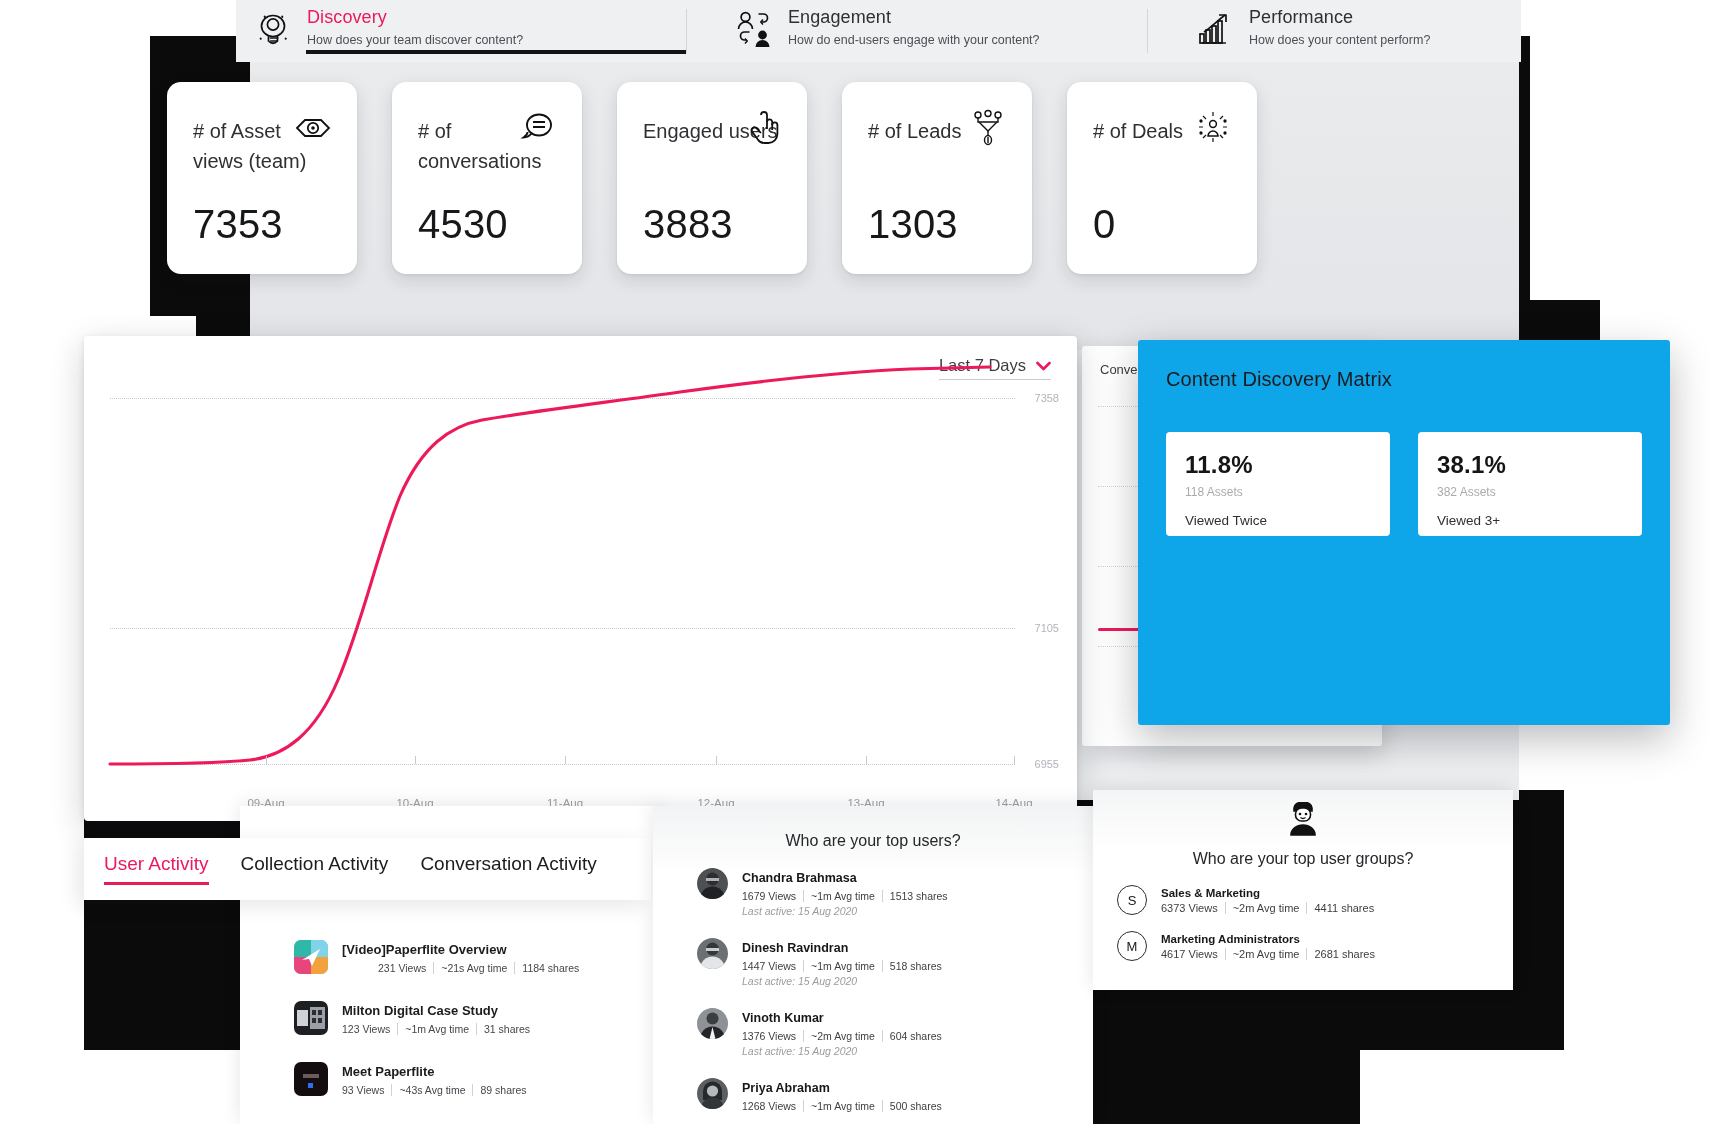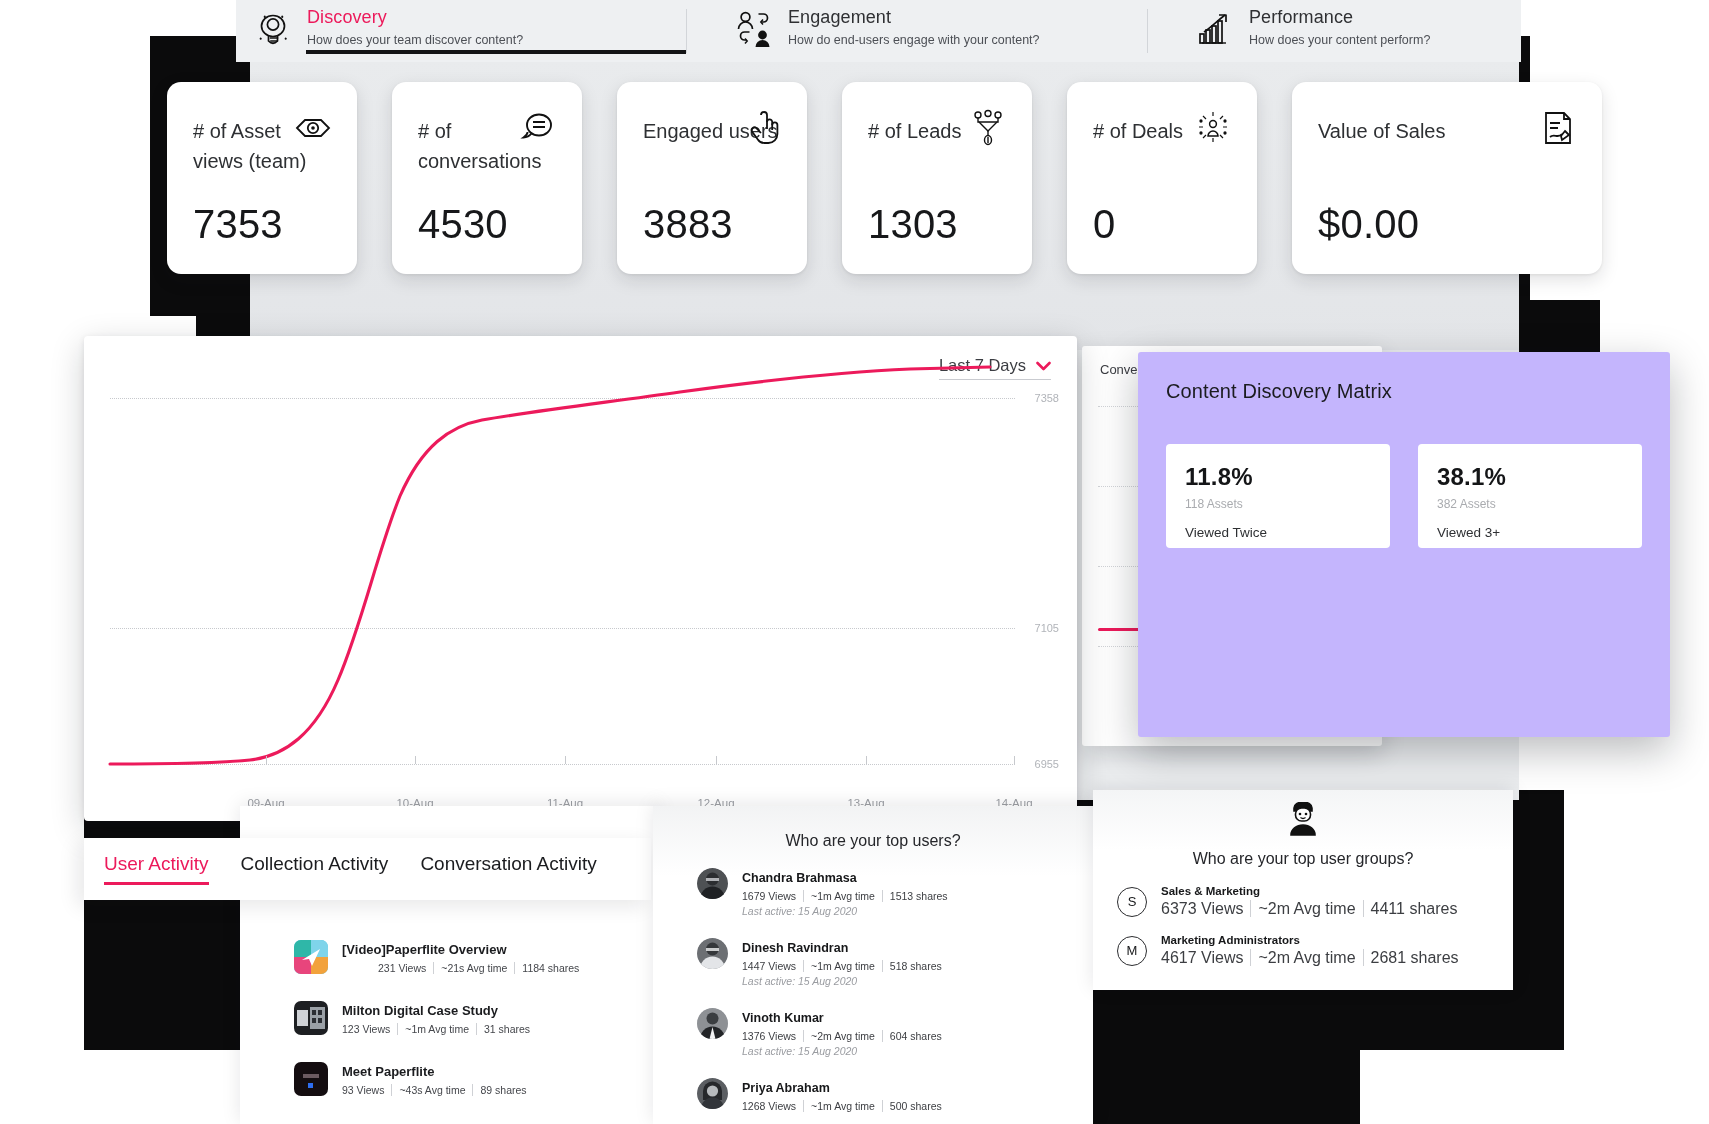--- a/index.html
+++ b/index.html
@@ -102,22 +102,22 @@
     box-shadow: 0 8px 24px rgba(15,18,25,.16);
     padding: 16px 18px;
     overflow: hidden;
   }
   .peek-title { font-size: 13px; color: #3b3d42; }
   .peek-grid { position:absolute; left:16px; right:16px; border-top:1px dotted #d2d4d8; }
   .peek-line { position:absolute; left:16px; width:120px; height:3px; background:#ec1a5b; border-radius:2px; }
 
   
   .cdm {
-    position: absolute; left: 1138px; top: 352px; width: 532px; height: 385px;
-    background: #c4b5fd; border-radius: 3px;
+    position: absolute; left: 1138px; top: 340px; width: 532px; height: 385px;
+    background: #0ea5e9; border-radius: 3px;
     box-shadow: 0 14px 40px rgba(12,14,20,.28);
     padding: 28px 28px;
   }
   .cdm-title { font-size: 20px; color: #1b1c1f; font-weight: 400; letter-spacing: .1px; }
   .cdm-grid {
     position: absolute; left: 28px; right: 28px; top: 92px;
     display: grid; grid-template-columns: 1fr 1fr; grid-template-rows: 1fr 1fr;
     gap: 25px 28px;
   }
   .cdm-cell {
@@ -186,21 +186,21 @@
     font-size: 16px; color: #25262a;
   }
   .group-list { position: absolute; left: 24px; top: 95px; right: 20px; }
   .group-row { display: flex; gap: 14px; align-items: center; margin-bottom: 16px; }
   .group-badge {
     width: 30px; height: 30px; border-radius: 50%; flex: 0 0 30px;
     border: 1.4px solid #2c2d30; display: flex; align-items: center; justify-content: center;
     font-size: 13px; color: #17181a;
   }
   .group-name { font-size: 11.5px; color: #17181a; font-weight: 700; }
-  .group-meta { font-size: 16px; color: #3c3e42; margin-top: 3px; }
+  .group-meta { font-size: 11px; color: #3c3e42; margin-top: 3px; }
   .group-meta span { padding: 0 7px; border-left: 1px solid #cfd1d5; }
   .group-meta span:first-child { padding-left: 0; border-left: none; }
 
   
   .brush {
     position: absolute; left: 8px; top: 8px; width: 240px; height: 120px;
   }
 </style>
 </head>
 <body>
@@ -354,33 +354,20 @@
           <path d="M15 28 a5 5 0 0 1 10 0 z"></path>
           <path d="M20 4 v4 M20 34 v-4 M6 19 h4 M34 19 h-4 M10 8 l3 3 M30 8 l-3 3 M10 30 l3-3 M30 30 l-3-3" stroke-width="1.2"></path>
           <circle cx="8" cy="13" r=".9" fill="#111"></circle>
             <circle cx="32" cy="13" r=".9" fill="#111"></circle>
           <circle cx="8" cy="25" r=".9" fill="#111"></circle>
             <circle cx="32" cy="25" r=".9" fill="#111"></circle>
         </svg>
       </span>
     </div>
 
-    <div class="kpi" style="left:1292px;width:310px;">
-      <div class="kpi-label">Value of Sales</div>
-      <div class="kpi-value">$0.00</div>
-      <span class="kpi-icon">
-        <svg viewBox="0 0 40 40" width="40" height="40" fill="none" stroke="#111" stroke-width="1.8">
-          <path d="M8 5 h18 l6 6 v24 h-24 z"></path>
-          <path d="M26 5 v6 h6"></path>
-          <path d="M12 15 h10 M12 20 h8"></path>
-          <path d="M12 29 c4 -4, 8 2, 12 -3"></path>
-          <path d="M27 23 l4 4 -7 5 -1 -4 z" fill="#fff"></path>
-        </svg>
-      </span>
-    </div>
   </div>
 
   <div class="peek-card">
     <div class="peek-title">Conver</div>
     <div class="peek-grid" style="top:60px;"></div>
     <div class="peek-grid" style="top:140px;"></div>
     <div class="peek-grid" style="top:220px;"></div>
     <div class="peek-grid" style="top:300px;"></div>
     <div class="peek-line" style="top:282px;"></div>
   </div>

